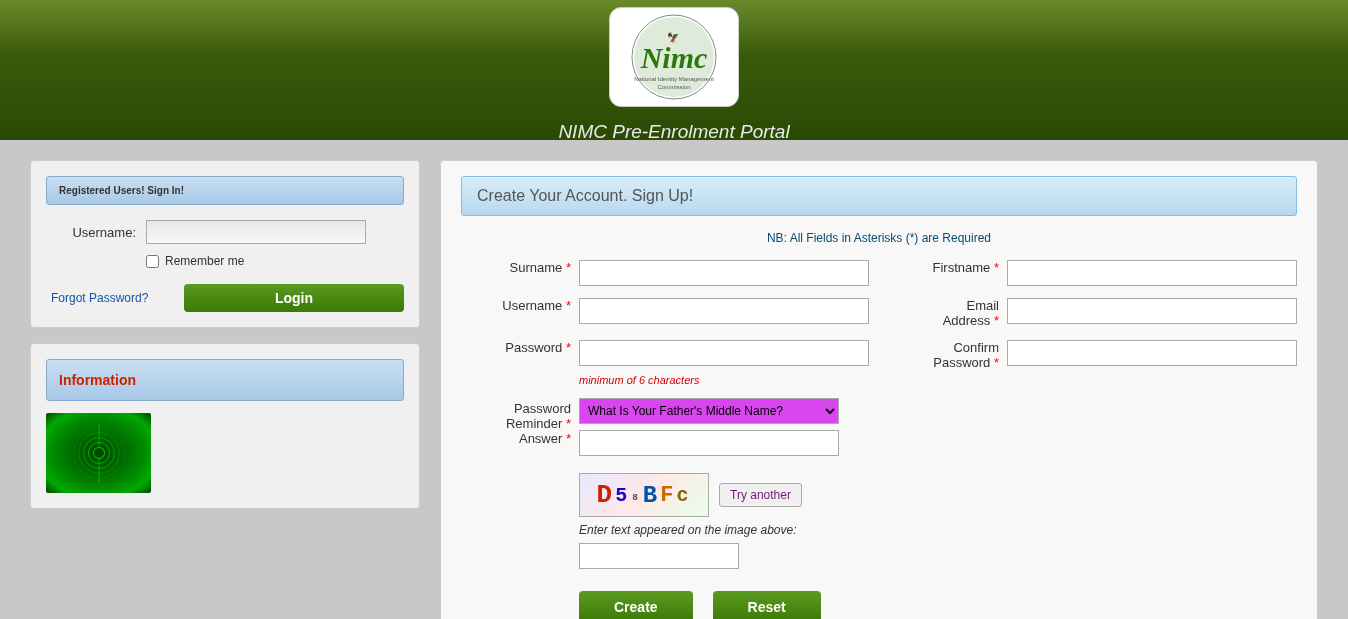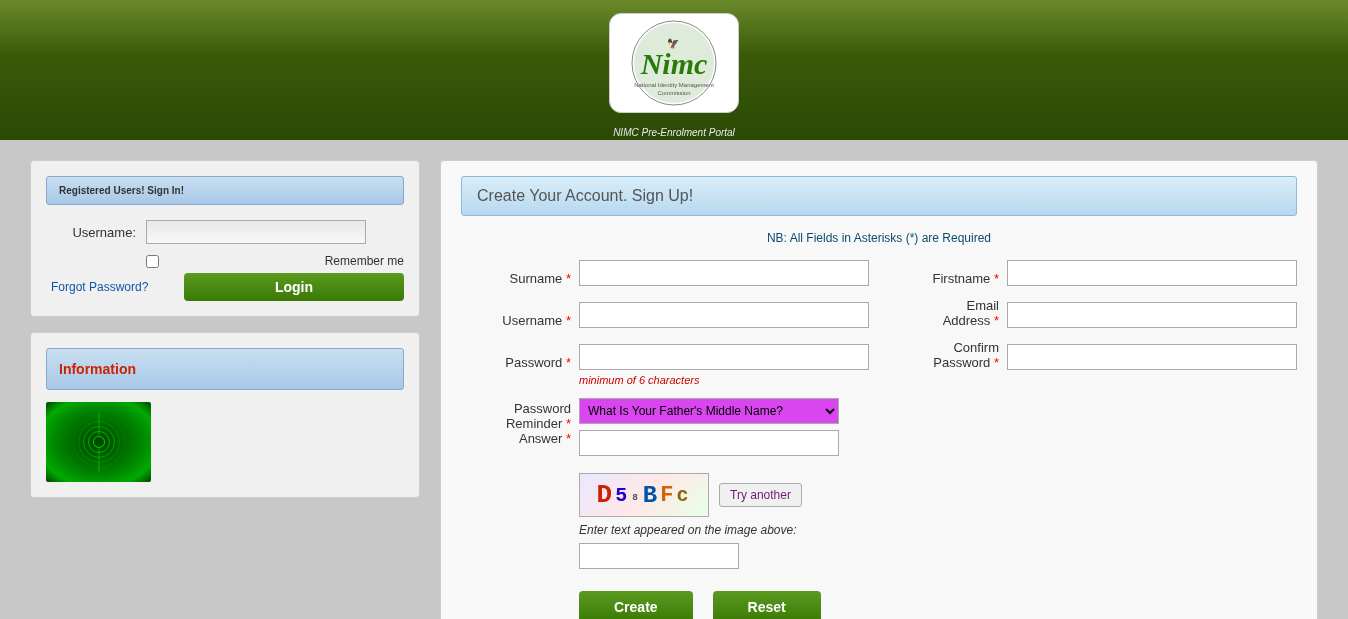--- a/index.html
+++ b/index.html
@@ -34,21 +34,21 @@
     .logo-inner {
       width: 110px;
       height: 88px;
       position: relative;
       display: flex;
       align-items: center;
       justify-content: center;
     }
     .portal-title {
       color: #e8e8e8;
-      font-size: 10px;
+      font-size: 19px;
       margin-top: 14px;
       font-style: italic;
     }
 
     
     .main-content {
       display: flex;
       padding: 20px 30px;
       gap: 20px;
       max-width: 1348px;
@@ -96,25 +96,24 @@
       height: 24px;
       border: 1px solid #aaa;
       background: linear-gradient(to bottom, #e8e8e8, #f8f8f8);
       padding: 2px 4px;
       font-size: 12px;
     }
     .remember-row {
       display: flex;
       align-items: center;
       margin-left: 100px;
-      margin-bottom: 5px;
+      margin-bottom: 16px;
       gap: 6px;
       color: #333;
       font-size: 12px;
-      justify-content: space-between;
     }
     .forgot-login-row {
       display: flex;
       align-items: center;
       justify-content: space-between;
       margin-top: 5px;
     }
     .forgot-link {
       color: #1155aa;
       text-decoration: none;
@@ -190,21 +189,21 @@
       font-size: 12px;
       margin-bottom: 15px;
     }
     .signup-form {
       display: grid;
       grid-template-columns: 1fr 1fr;
       gap: 12px 20px;
     }
     .field-group {
       display: flex;
-      align-items: flex-end;
+      align-items: flex-start;
       gap: 8px;
     }
     .field-group label {
       width: 110px;
       min-width: 110px;
       text-align: right;
       color: #333;
       font-size: 13px;
     }
     .field-group input[type="text"],

